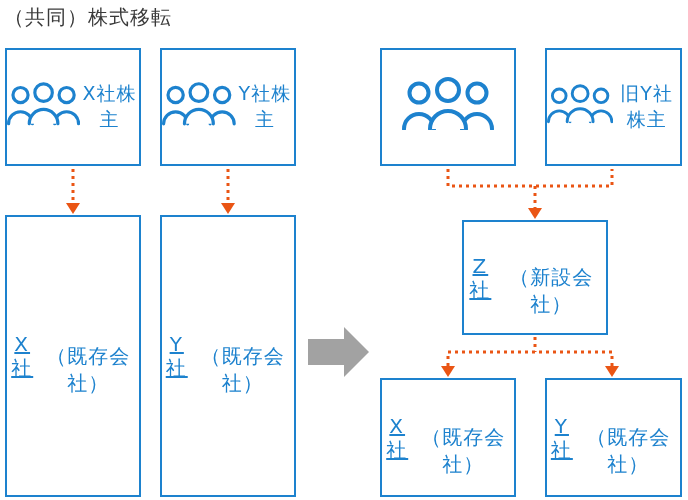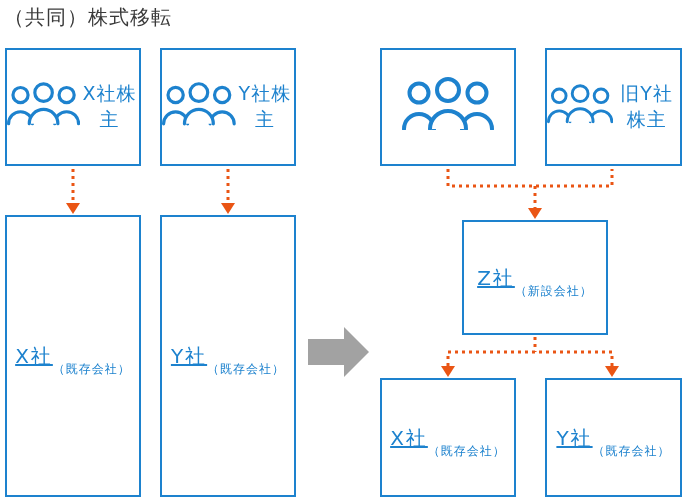--- a/index.html
+++ b/index.html
@@ -7,21 +7,21 @@
   #canvas{position:relative;width:688px;height:500px;background:#ffffff;overflow:hidden;}
   .title{position:absolute;left:4px;top:4px;font-size:20px;color:#3a3a3a;letter-spacing:1px;font-weight:500;}
   #wires{position:absolute;left:0;top:0;pointer-events:none;}
   .box{
     position:absolute;box-sizing:border-box;background:#ffffff;
     border:2px solid #1d82ce;color:#1d82ce;
     display:flex;flex-direction:row;align-items:center;justify-content:center;
     text-align:center;
   }
   .box .name{font-size:20px;letter-spacing:2px;line-height:1.2;text-decoration:underline;}
-  .box .sub{font-size:12px;letter-spacing:1px;margin-top:27px;}
+  .box .sub{font-size:20px;letter-spacing:1px;margin-top:27px;}
   .shareholder{justify-content:center;}
   .shareholder .people{margin-bottom:8px;}
   .shareholder .label{font-size:19px;letter-spacing:1px;}
 </style>
 </head>
 <body>
 
 <div id="canvas">
 
   <div class="title">（共同）株式移転</div>

